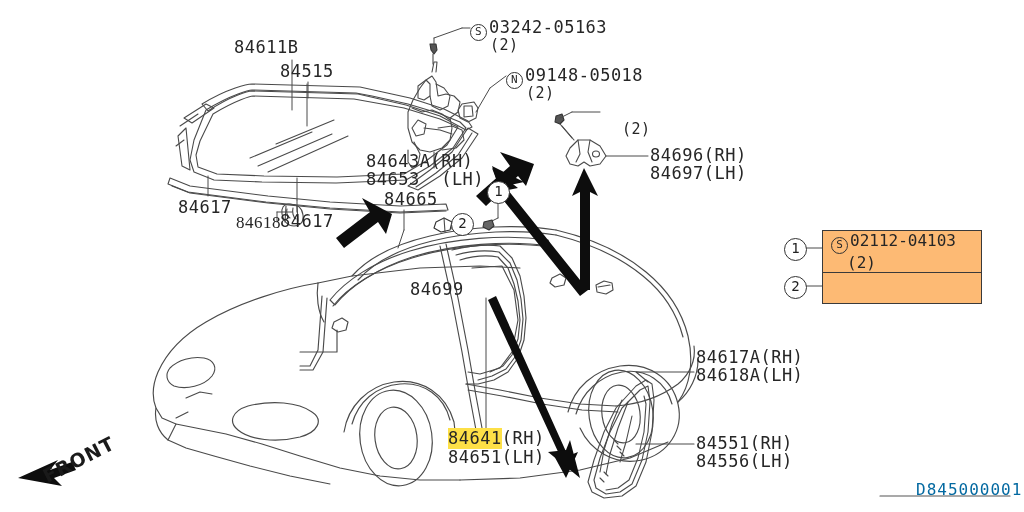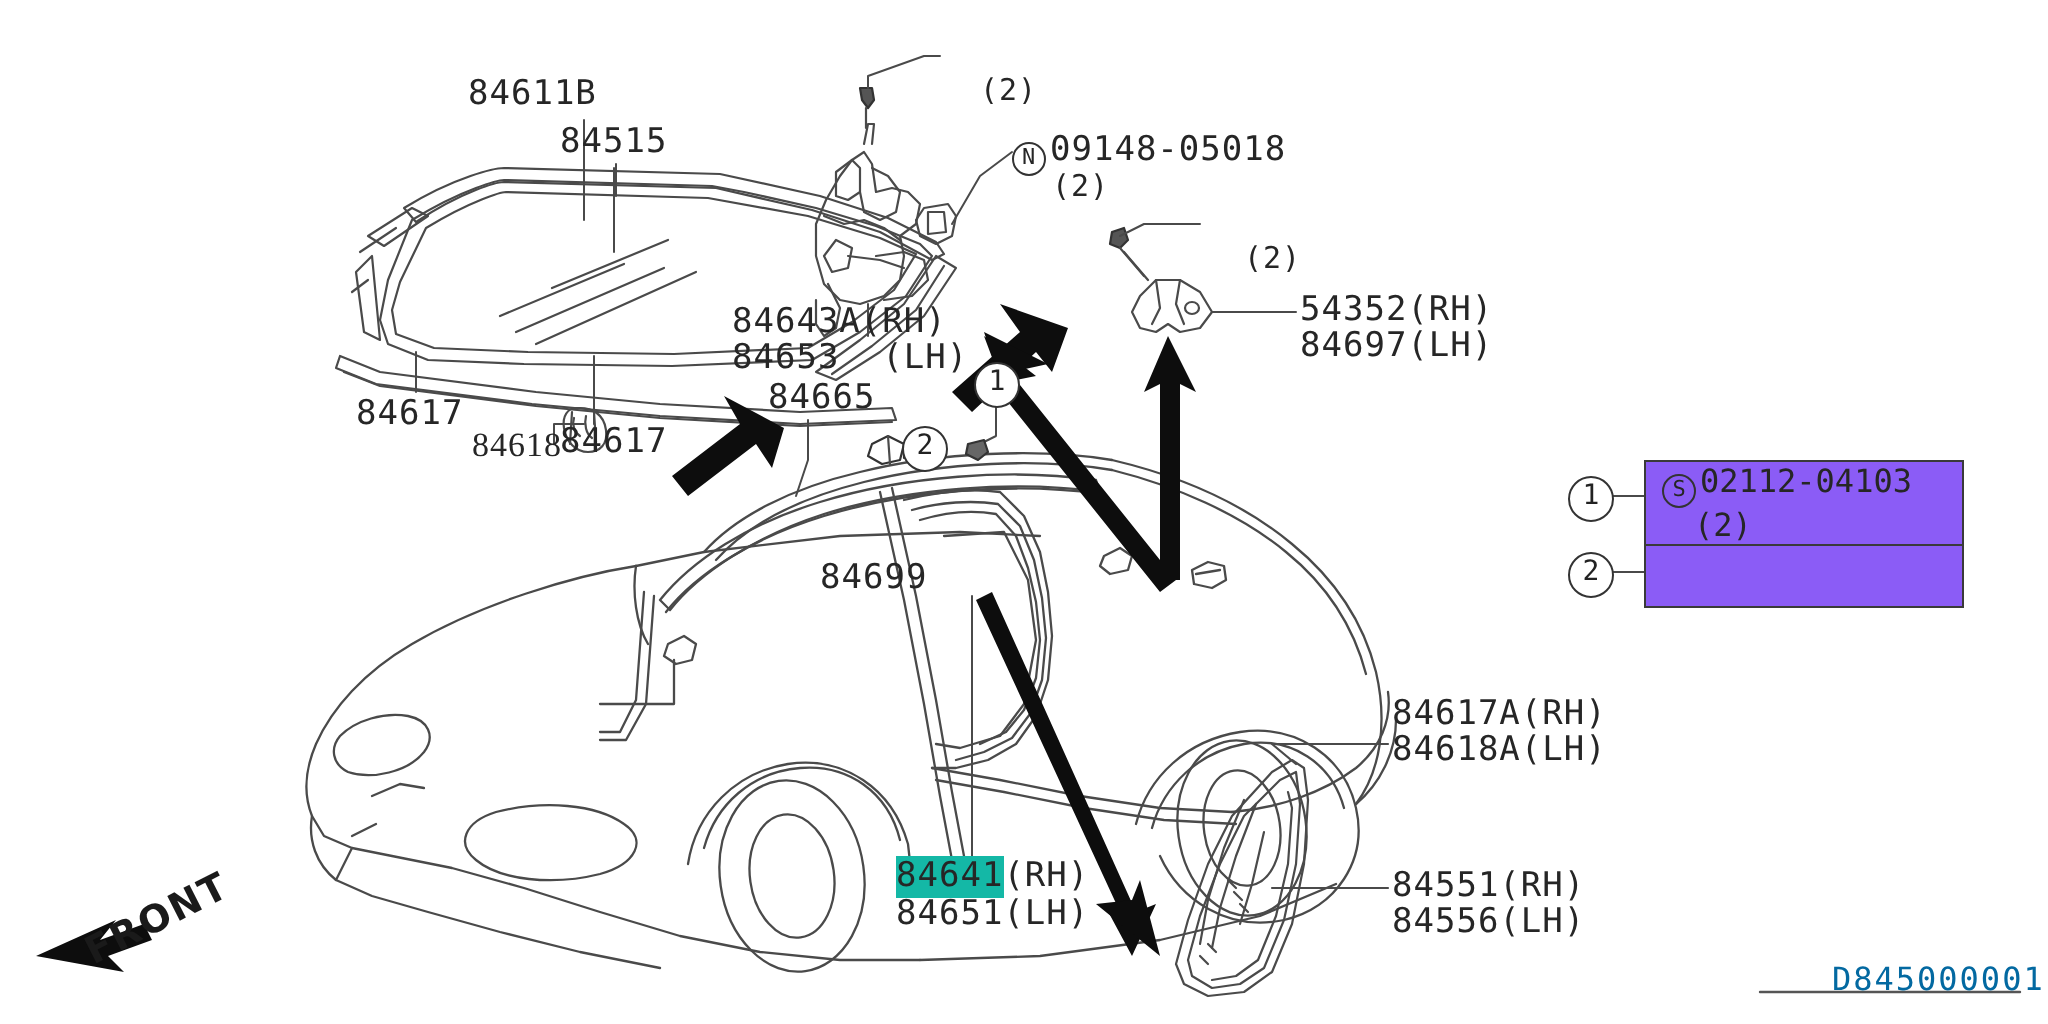--- a/index.html
+++ b/index.html
@@ -26,21 +26,21 @@
     position:absolute;
     white-space:pre;
     font-family:"DejaVu Sans Mono","Liberation Mono",monospace;
     font-size:17px;
     letter-spacing:0.5px;
     color:#262626;
     line-height:19px;
   }
   .lbl.sm{font-size:15px;}
   .hl{
-    background:#14b8a6;
+    background:#fde047;
     padding:0 0 1px 0;
   }
   .front-txt{
     position:absolute;
     font-family:"DejaVu Sans","Liberation Sans",sans-serif;
     font-size:19px;
     font-weight:bold;
     letter-spacing:1px;
     color:#1a1a1a;
     transform:rotate(-27deg);
@@ -49,21 +49,21 @@
   .docnum{
     position:absolute;
     font-family:"DejaVu Sans Mono","Liberation Mono",monospace;
     font-size:16px;
     letter-spacing:1px;
     color:#0369a1;
   }
   .legend-box{
     position:absolute;
     border:1.4px solid #3a3a3a;
-    background:#8b5cf6;
+    background:#fdba74;
     box-sizing:border-box;
   }
   .legend-row{
     box-sizing:border-box;
     display:flex;
     align-items:center;
     padding-left:8px;
   }
   .legend-row.top{
     border-bottom:1.4px solid #3a3a3a;
@@ -340,31 +340,32 @@
   <div class="lbl" style="left:280px; top:62px;">84515</div>
   <div class="lbl" style="left:178px; top:198px;">84617</div>
   <div class="lbl" style="left:280px; top:212px;">84617</div>
   <div class="lbl" style="left:236px; top:213px;font-family:Liberation Serif, serif;">84618</div>
 
   <div class="lbl" style="left:366px; top:152px;">84643A(RH)</div>
   <div class="lbl" style="left:366px; top:170px;">84653  (LH)</div>
   <div class="lbl" style="left:384px; top:190px;">84665</div>
   <div class="lbl" style="left:410px; top:280px;">84699</div>
 
-  <div class="lbl" style="left:650px; top:146px;">54352(RH)</div>
+  <div class="lbl" style="left:650px; top:146px;">84696(RH)</div>
   <div class="lbl" style="left:650px; top:164px;">84697(LH)</div>
 
   <div class="lbl" style="left:448px; top:429px;"><span class="hl">84641</span><span>(RH)</span></div>
   <div class="lbl" style="left:448px; top:448px;">84651(LH)</div>
 
   <div class="lbl" style="left:696px; top:348px;">84617A(RH)</div>
   <div class="lbl" style="left:696px; top:366px;">84618A(LH)</div>
   <div class="lbl" style="left:696px; top:434px;">84551(RH)</div>
   <div class="lbl" style="left:696px; top:452px;">84556(LH)</div>
 
+  <div class="lbl" style="left:470px; top:18px;"><span class="scode">S</span><span>03242-05163</span></div>
   <div class="lbl sm" style="left:490px; top:36px;">(2)</div>
 
   <div class="lbl" style="left:506px; top:66px;"><span class="scode">N</span><span>09148-05018</span></div>
   <div class="lbl sm" style="left:526px; top:84px;">(2)</div>
 
   <div class="lbl sm" style="left:622px; top:120px;">(2)</div>
 
   <div class="cnum" style="left:487px; top:181px;">1</div>
   <div class="cnum" style="left:451px; top:213px;">2</div>
 

